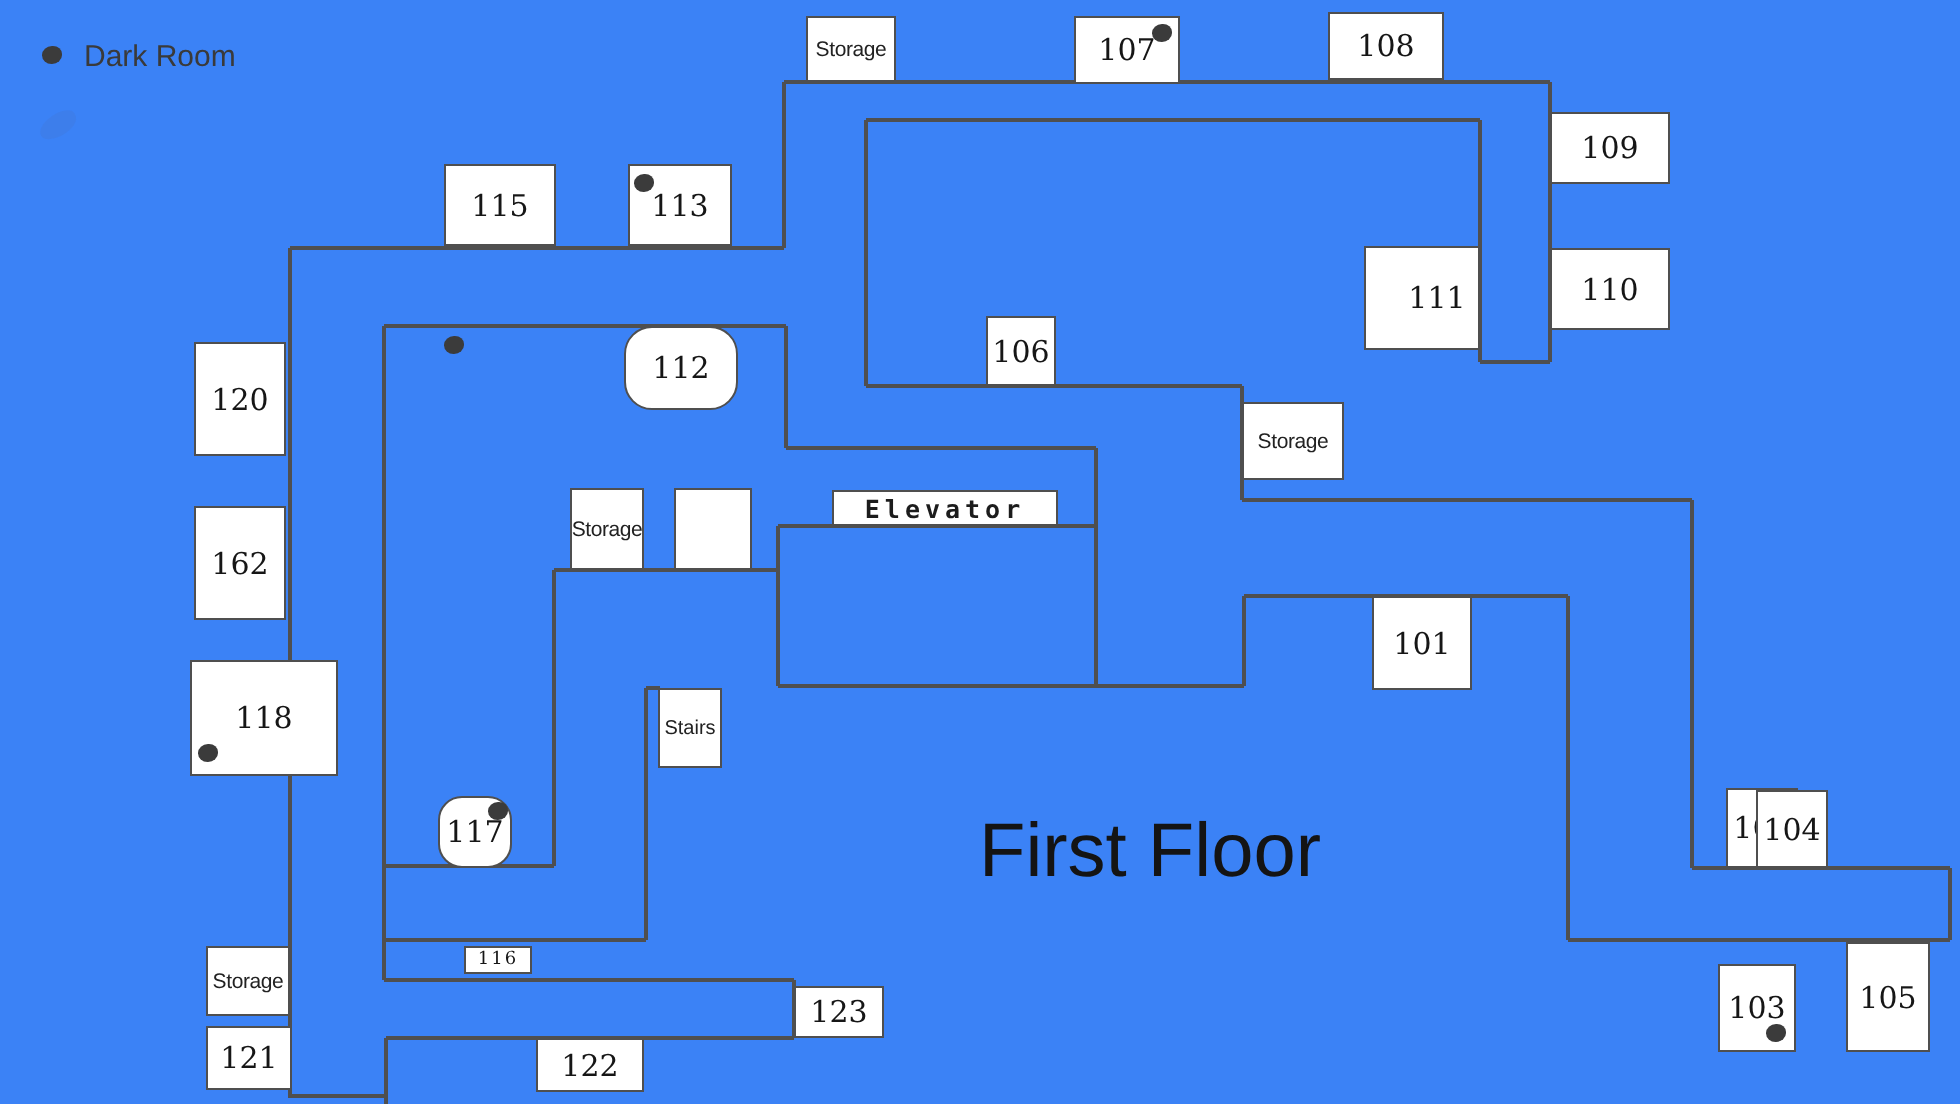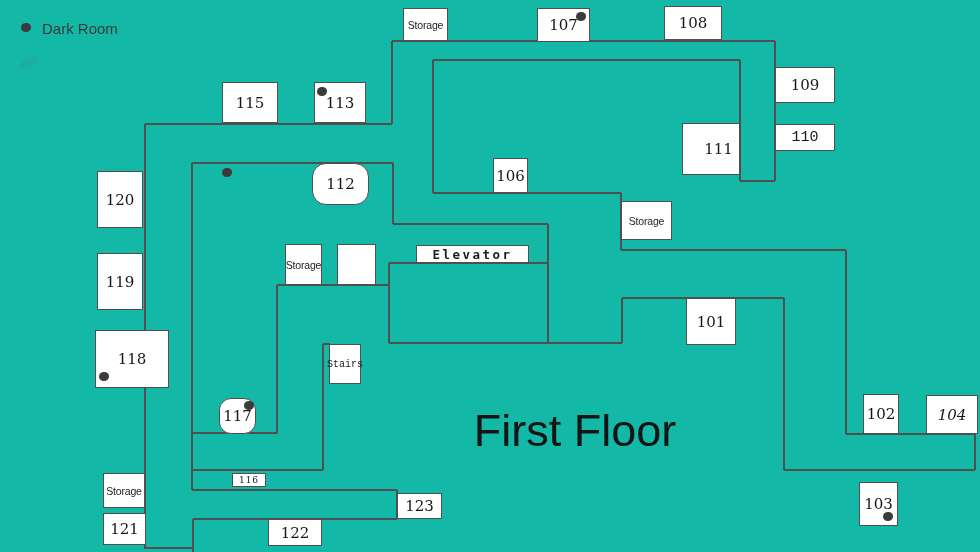--- a/index.html
+++ b/index.html
@@ -1,32 +1,32 @@
 <!DOCTYPE html>
 <html><head>
 <meta charset="utf-8">
 <style>
   html,body{margin:0;padding:0;background:#fff;}
-  #stage{position:relative;width:980px;height:552px;background:#14b8a6;overflow:hidden;
+  #stage{position:relative;width:980px;height:552px;background:#3b82f6;overflow:hidden;
          font-family:"Liberation Sans",sans-serif;}
   #walls{position:absolute;left:0;top:0;width:980px;height:552px;}
   .room{position:absolute;box-sizing:border-box;background:#ffffff;border:1.5px solid #4f4f4f;
         display:flex;align-items:center;justify-content:center;color:#161616;}
   .room.number{font-family:"DejaVu Serif","Liberation Serif",serif;font-size:15px;}
   .room.storage{font-size:10.5px;letter-spacing:-0.2px;color:#222;}
   .room.stairs{font-size:10px;color:#222;}
   .room.corridor{font-family:"DejaVu Serif","Liberation Serif",serif;font-size:9px;letter-spacing:1px;}
   .room.elevator{font-family:"DejaVu Sans Mono","Liberation Mono",monospace;
                  font-weight:bold;font-size:12.5px;letter-spacing:2.5px;color:#1c1c1c;}
   .dot{position:absolute;width:10px;height:9px;border-radius:50% 45% 50% 48%;background:#3b3b3b;}
   #legend{position:absolute;left:42px;top:18px;height:20px;display:flex;align-items:center;
           font-size:15px;color:#3a3a3a;}
   #legend-dot{position:absolute;left:21px;top:23px;}
   #title{position:absolute;left:440px;top:405px;width:270px;text-align:center;
-         font-size:45px;color:#141414;white-space:nowrap;}
+         font-size:38px;color:#141414;white-space:nowrap;}
   #smudge{position:absolute;left:19px;top:57px;width:20px;height:11px;background:rgba(90,90,110,0.08);
           border-radius:60% 40% 55% 45%;transform:rotate(-28deg);}
 </style>
 </head>
 <body>
 
 <div id="stage">
   <svg id="walls" width="980" height="552" viewBox="0 0 980 552" shape-rendering="crispEdges">
       <line x1="145" y1="124" x2="392" y2="124" stroke="#4f4f4f" stroke-width="1.6"></line>
       <line x1="392" y1="124" x2="392" y2="41" stroke="#4f4f4f" stroke-width="1.6"></line>
@@ -71,43 +71,44 @@
 
   <span id="legend-dot" class="dot" style="background: rgb(59, 59, 59);"></span>
   <div id="legend">Dark Room</div>
   <div id="smudge"></div>
 
   <div id="title">First Floor</div>
 <div class="room number" style="left: 686px; top: 298px; width: 50px; height: 47px;">101</div>
     <div class="room number" style="left: 863px; top: 394px; width: 36px; height: 40px;">102</div>
     <div class="room number" style="left: 859px; top: 470px; width: 39px; height: 44px; margin-top: 12px;">103</div>
     <span class="dot" style="left: 883px; top: 512px; background: rgb(59, 59, 59);"></span>
-    <div class="room number" style="left: 926px; top: 395px; width: 52px; height: 39px; font-style: italic;">104</div>
+    <div class="room number" style="left: 878px; top: 395px; width: 36px; height: 39px;">104</div>
+    <div class="room number" style="left: 923px; top: 471px; width: 42px; height: 55px;">105</div>
     <div class="room number" style="left: 493px; top: 158px; width: 35px; height: 35px;">106</div>
     <div class="room number" style="left: 537px; top: 8px; width: 53px; height: 34px;">107</div>
     <span class="dot" style="left: 576px; top: 12px; background: rgb(59, 59, 59);"></span>
     <div class="room number" style="left: 664px; top: 6px; width: 58px; height: 34px;">108</div>
-    <div class="room number" style="left: 775px; top: 67px; width: 60px; height: 36px;">109</div>
-    <div class="room number" style="left: 775px; top: 124px; width: 60px; height: 27px; font-family: Liberation Mono, monospace;">110</div>
+    <div class="room number" style="left: 775px; top: 56px; width: 60px; height: 36px;">109</div>
+    <div class="room number" style="left: 775px; top: 124px; width: 60px; height: 41px;">110</div>
     <div class="room number" style="left: 682px; top: 123px; width: 58px; height: 52px; padding-left: 15px;">111</div>
     <div class="room number" style="left: 312px; top: 163px; width: 57px; height: 42px; border-radius: 14px;">112</div>
     <div class="room number" style="left: 314px; top: 82px; width: 52px; height: 41px;">113</div>
     <span class="dot" style="left: 317px; top: 87px; background: rgb(59, 59, 59);"></span>
     <span class="dot" style="left: 222px; top: 168px; background: rgb(59, 59, 59);"></span>
     <div class="room number" style="left: 222px; top: 82px; width: 56px; height: 41px;">115</div>
     <div class="room corridor" style="left: 232px; top: 473px; width: 34px; height: 14px;">116</div>
     <div class="room number" style="left: 219px; top: 398px; width: 37px; height: 36px; border-radius: 12px;">117</div>
     <span class="dot" style="left: 244px; top: 401px; background: rgb(59, 59, 59);"></span>
     <div class="room number" style="left: 95px; top: 330px; width: 74px; height: 58px;">118</div>
     <span class="dot" style="left: 99px; top: 372px; background: rgb(59, 59, 59);"></span>
-    <div class="room number" style="left: 97px; top: 253px; width: 46px; height: 57px;">119</div>
+    <div class="room number" style="left: 97px; top: 253px; width: 46px; height: 57px;">162</div>
     <div class="room number" style="left: 97px; top: 171px; width: 46px; height: 57px;">120</div>
     <div class="room number" style="left: 103px; top: 513px; width: 43px; height: 32px;">121</div>
     <div class="room number" style="left: 268px; top: 519px; width: 54px; height: 27px;">122</div>
     <div class="room number" style="left: 397px; top: 493px; width: 45px; height: 26px;">123</div>
     <div class="room storage" style="left: 403px; top: 8px; width: 45px; height: 33px;">Storage</div>
     <div class="room storage" style="left: 621px; top: 201px; width: 51px; height: 39px;">Storage</div>
     <div class="room storage" style="left: 285px; top: 244px; width: 37px; height: 41px;">Storage</div>
     <div class="room storage" style="left: 103px; top: 473px; width: 42px; height: 35px;">Storage</div>
     <div class="room blank" style="left: 337px; top: 244px; width: 39px; height: 41px;"></div>
-    <div class="room stairs" style="left: 329px; top: 344px; width: 32px; height: 40px; font-family: Liberation Mono, monospace;">Stairs</div>
+    <div class="room stairs" style="left: 329px; top: 344px; width: 32px; height: 40px;">Stairs</div>
     <div class="room elevator" style="left: 416px; top: 245px; width: 113px; height: 18px;">Elevator</div>
   </div>
 
 </body></html>

